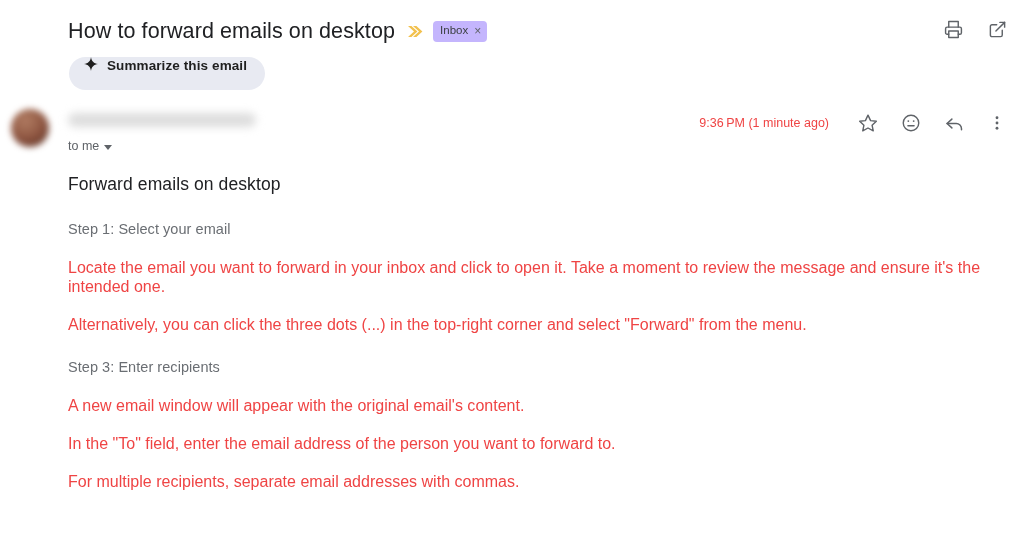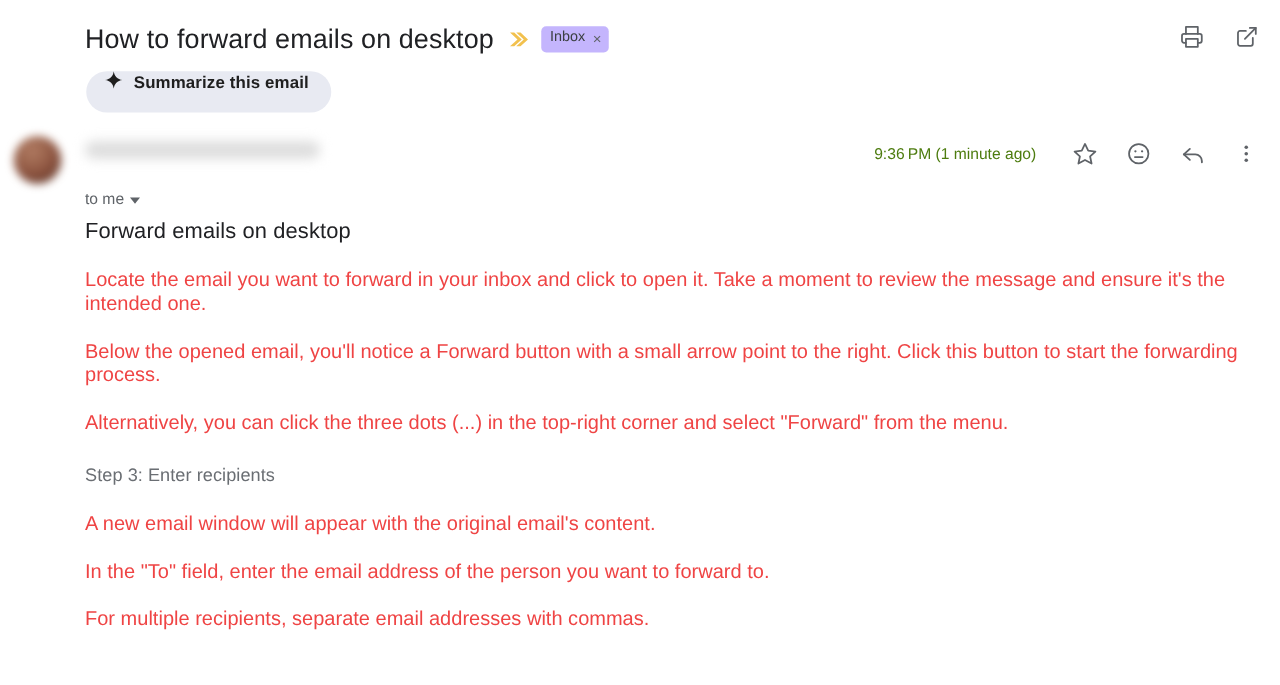--- a/index.html
+++ b/index.html
@@ -130,21 +130,21 @@
     height: 14px;
     border-radius: 8px;
     background: #dddddd;
     filter: blur(4.5px);
     margin-top: 9px;
   }
   .to-line {
     display: inline-flex;
     align-items: center;
     gap: 5px;
-    margin-top: 24px;
+    margin-top: 11px;
     cursor: pointer;
   }
   .to-line .to-text {
     font-size: 12.5px;
     color: #5f6368;
     line-height: 16px;
   }
   .caret-down {
     width: 0; height: 0;
     border-left: 4.5px solid transparent;
@@ -155,21 +155,21 @@
 
   .message-actions {
     position: absolute;
     right: 14px; top: 6px;
     display: flex;
     align-items: center;
     gap: 17px;
   }
   .timestamp {
     font-size: 12.5px;
-    color: #4d7c0f;
+    color: #ef4444;
     white-space: nowrap;
     margin-right: 9px;
   }
 
   
   .message-body {
     position: absolute;
     left: 68px; top: 172px;
     width: 930px;
   }
@@ -293,22 +293,22 @@
           <circle cx="12" cy="12" r="1.9"></circle>
           <circle cx="12" cy="19" r="1.9"></circle>
         </svg>
       </span>
     </div>
   </div>
 
   <div class="message-body">
     <div class="body-title">Forward emails on desktop</div>
     <div id="body-blocks">
+        <div class="step-heading">Step 1: Select your email</div>
         <div class="body-para">Locate the email you want to forward in your inbox and click to open it. Take a moment to review the message and ensure it's the intended one.</div>
-        <div class="body-para">Below the opened email, you'll notice a Forward button with a small arrow point to the right. Click this button to start the forwarding process.</div>
         <div class="body-para">Alternatively, you can click the three dots (...) in the top-right corner and select "Forward" from the menu.</div>
         <div class="step-heading">Step 3: Enter recipients</div>
         <div class="body-para">A new email window will appear with the original email's content.</div>
         <div class="body-para">In the "To" field, enter the email address of the person you want to forward to.</div>
         <div class="body-para">For multiple recipients, separate email addresses with commas.</div>
       </div>
   </div>
 
 </div>
 

